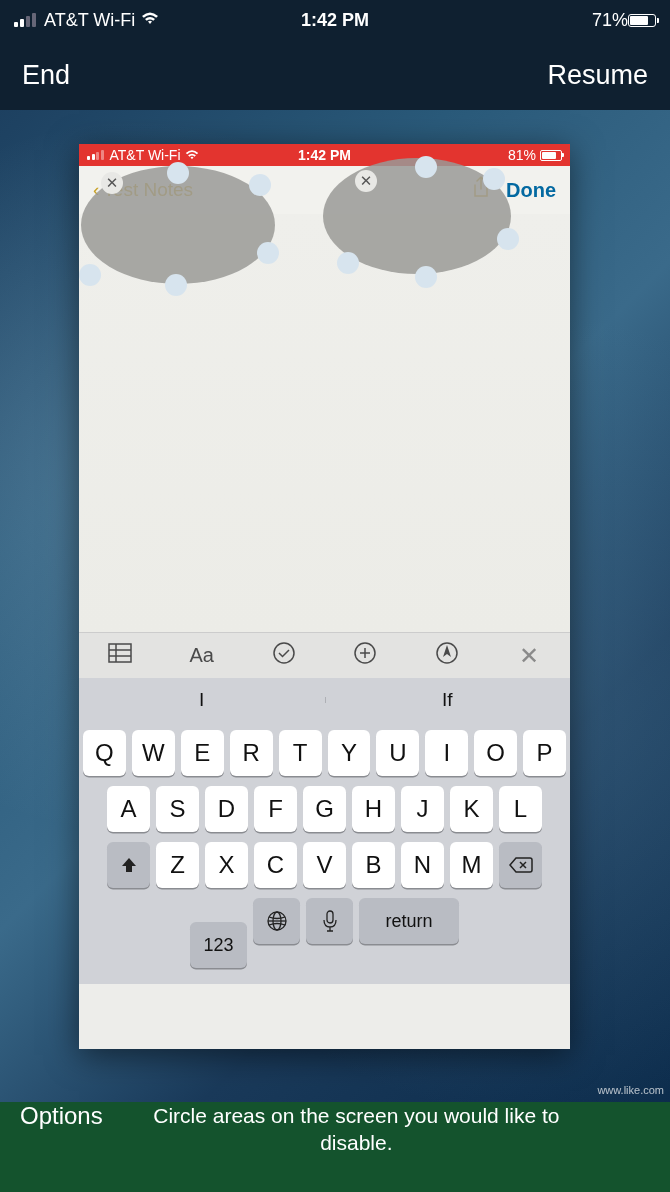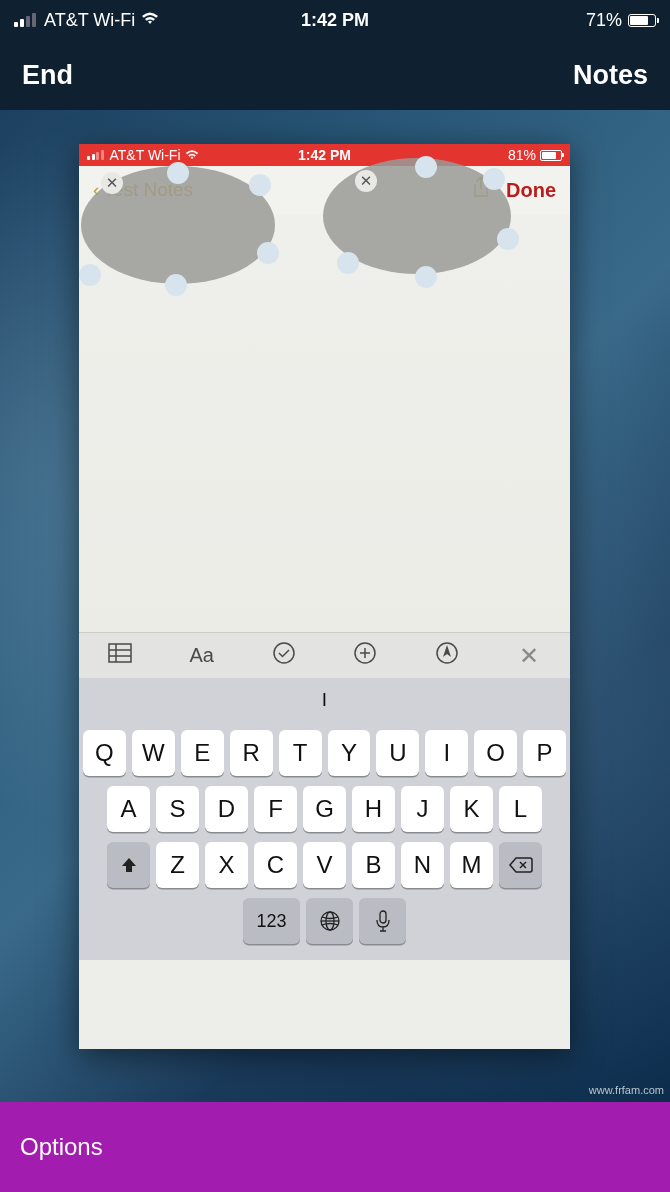--- a/index.html
+++ b/index.html
@@ -10,48 +10,48 @@
 .outer-status{position:absolute;top:0;left:0;right:0;height:40px;background:#0f2030;color:#fff;display:flex;align-items:center;padding:0 14px;font-size:18px;z-index:10;}
 .outer-status .sig{display:flex;align-items:flex-end;gap:2px;margin-right:8px;}
 .outer-status .sig span{width:4px;background:#fff;border-radius:1px;}
 .outer-status .sig span:nth-child(1){height:5px;background:#fff;}
 .outer-status .sig span:nth-child(2){height:8px;background:#fff;}
 .outer-status .sig span:nth-child(3){height:11px;background:#667;}
 .outer-status .sig span:nth-child(4){height:14px;background:#667;}
 .outer-status .carrier{font-size:18px;}
 .outer-status .wifi{margin-left:6px;font-size:17px;}
 .outer-status .time{position:absolute;left:50%;transform:translateX(-50%);font-weight:600;}
-.outer-status .right{margin-left:auto;display:flex;align-items:center;gap:6px;}
+.outer-status .right{margin-left:auto;display:flex;align-items:center;}
 .outer-status .batt{width:28px;height:13px;border:1.5px solid #fff;border-radius:3px;position:relative;}
 .outer-status .batt::after{content:"";position:absolute;right:-4px;top:3px;width:2px;height:5px;background:#fff;border-radius:0 1px 1px 0;}
 .outer-status .batt i{position:absolute;left:1px;top:1px;bottom:1px;width:71%;background:#fff;border-radius:1px;}
 
 .outer-nav{position:absolute;top:40px;left:0;right:0;height:70px;background:#0f2030;color:#fff;display:flex;align-items:center;justify-content:space-between;padding:0 22px;z-index:10;}
 .outer-nav .title{position:absolute;left:50%;transform:translateX(-50%);font-size:27px;font-weight:600;}
-.outer-nav .btn{font-size:27px;font-weight:700;}
+.outer-nav .btn{font-size:27px;font-weight:400;}
 
 .preview{position:absolute;left:79px;top:144px;width:491px;height:905px;background:#ededea;box-shadow:0 6px 30px rgba(0,0,0,0.5);z-index:5;}
 
 .inner-status{height:22px;background:#e3342f;color:#fff;display:flex;align-items:center;padding:0 8px;font-size:14px;}
 .inner-status .sig{display:flex;align-items:flex-end;gap:1.5px;margin-right:6px;}
 .inner-status .sig span{width:3px;background:#fff;border-radius:1px;}
 .inner-status .sig span:nth-child(1){height:4px;}
 .inner-status .sig span:nth-child(2){height:6px;}
 .inner-status .sig span:nth-child(3){height:8px;background:rgba(255,255,255,0.4);}
 .inner-status .sig span:nth-child(4){height:10px;background:rgba(255,255,255,0.4);}
 .inner-status .time{position:absolute;left:50%;transform:translateX(-50%);font-weight:600;}
 .inner-status .right{margin-left:auto;display:flex;align-items:center;gap:4px;}
 .inner-status .batt{width:22px;height:11px;border:1px solid #fff;border-radius:2px;position:relative;}
 .inner-status .batt::after{content:"";position:absolute;right:-3px;top:2.5px;width:2px;height:4px;background:#fff;border-radius:0 1px 1px 0;}
 .inner-status .batt i{position:absolute;left:1px;top:1px;bottom:1px;width:70%;background:#fff;border-radius:1px;}
 
 .inner-nav{height:48px;display:flex;align-items:center;justify-content:space-between;padding:0 14px;background:#f2f2ee;position:relative;}
 .inner-nav .back{color:#c9a227;font-size:19px;display:flex;align-items:center;gap:4px;}
 .inner-nav .share{color:#c9a227;font-size:22px;}
-.inner-nav .done{color:#b91c1c;font-size:20px;font-weight:600;margin-left:16px;}
+.inner-nav .done{color:#0369a1;font-size:20px;font-weight:600;margin-left:16px;}
 .note-body{height:418px;background:linear-gradient(#efefeb,#ecece7);}
 
 .ellipse{position:absolute;background:#9a9a97;opacity:0.85;border-radius:50%;}
 .ellipse.e1{left:2px;top:22px;width:194px;height:118px;}
 .ellipse.e2{left:244px;top:14px;width:188px;height:116px;}
 .handle{position:absolute;width:22px;height:22px;background:#d7e4ee;border-radius:50%;}
 .close{position:absolute;width:22px;height:22px;background:#e8e8e5;border-radius:50%;display:flex;align-items:center;justify-content:center;color:#555;font-size:15px;font-weight:300;}
 
 .toolbar{height:46px;background:#e3e3e1;display:flex;align-items:center;justify-content:space-around;border-top:1px solid #ccc;color:#4a4a4a;font-size:22px;}
 .toolbar .item{flex:1;text-align:center;}
@@ -62,27 +62,27 @@
 
 .kbd{background:#d0d2d7;padding:8px 4px 6px;}
 .krow{display:flex;justify-content:center;gap:6px;margin-bottom:10px;}
 .key{background:#fff;border-radius:6px;box-shadow:0 1.5px 0 #8a8c91;height:46px;display:flex;align-items:center;justify-content:center;font-size:24px;color:#111;}
 .krow.r1 .key{width:43px;}
 .krow.r2 .key{width:43px;}
 .krow.r3 .key{width:43px;}
 .key.mod{background:#b9bcc3;width:57px;font-size:20px;}
 .krow.r4{gap:6px;}
 .krow.r4 .key{height:46px;}
-.key.num{background:#b9bcc3;width:57px;font-size:18px;}
+.key.num{background:#b9bcc3;width:57px;font-size:18px;margin-top:24px;}
 .key.globe{background:#b9bcc3;width:47px;font-size:22px;}
 .key.mic{background:#b9bcc3;width:47px;font-size:20px;}
 .key.space{flex:1;background:#fff;font-size:18px;}
 .key.return{background:#b9bcc3;width:100px;font-size:18px;}
 
-.bottom{position:absolute;left:0;right:0;bottom:0;height:90px;background:#a21caf;color:#fff;display:flex;align-items:center;padding:0 20px;z-index:10;}
+.bottom{position:absolute;left:0;right:0;bottom:0;height:90px;background:#14532d;color:#fff;display:flex;align-items:flex-start;padding:0 20px;z-index:10;}
 .bottom .opt{font-size:24px;margin-right:20px;}
 .bottom .hint{font-size:21px;text-align:center;flex:1;line-height:1.3;padding-right:60px;}
 .watermark{position:absolute;right:6px;bottom:96px;font-size:11px;color:rgba(255,255,255,0.7);z-index:20;}
 </style>
 </head>
 <body>
 
 <div class="bg"></div>
 
 <div class="outer-status">
@@ -102,21 +102,21 @@
   <div class="right">
     <span>71%</span>
     <span class="batt">
         <i></i>
       </span>
   </div>
 </div>
 
 <div class="outer-nav">
   <span class="btn">End</span>
-  <span class="btn">Notes</span>
+  <span class="btn">Resume</span>
 </div>
 
 <div class="preview">
   <div class="inner-status">
     <div class="sig">
         <span></span>
         <span></span>
         <span></span>
         <span></span>
       </div>
@@ -187,20 +187,21 @@
         </svg></div>
     <div class="item"><svg width="24" height="24" viewBox="0 0 24 24">
           <circle cx="12" cy="12" r="10" stroke="#4a4a4a" fill="none" stroke-width="1.5"></circle>
           <path d="M12 4 L8 16 L12 13 L16 16 Z" fill="#4a4a4a"></path>
         </svg></div>
     <div class="item" style="color:#8a8a8a;font-size:24px;font-weight:300">✕</div>
   </div>
 
   <div class="suggest">
     <div>I</div>
+    <div>If</div>
   </div>
 
   <div class="kbd">
     <div class="krow r1">
       <div class="key">Q</div>
       <div class="key">W</div>
       <div class="key">E</div>
       <div class="key">R</div>
       <div class="key">T</div>
       <div class="key">Y</div>
@@ -250,21 +251,23 @@
             <line x1="2" y1="11" x2="20" y2="11" stroke="#222" stroke-width="1.3"></line>
             <path d="M3 7 Q11 10 19 7 M3 15 Q11 12 19 15" stroke="#222" fill="none" stroke-width="1.3"></path>
           </svg>
         </div>
       <div class="key mic">
           <svg width="14" height="22" viewBox="0 0 14 22">
             <rect x="4" y="1" width="6" height="12" rx="3" stroke="#222" fill="none" stroke-width="1.3"></rect>
             <path d="M1 10 Q1 17 7 17 Q13 17 13 10 M7 17 V21 M4 21 H10" stroke="#222" fill="none" stroke-width="1.3"></path>
           </svg>
         </div>
+      <div class="key return">return</div>
     </div>
   </div>
 </div>
 
 <div class="bottom">
   <span class="opt">Options</span>
-</div>
-
-<div class="watermark">www.frfam.com</div>
+  <span class="hint">Circle areas on the screen you would like to disable.</span>
+</div>
+
+<div class="watermark">www.like.com</div>
 
 </body></html>

